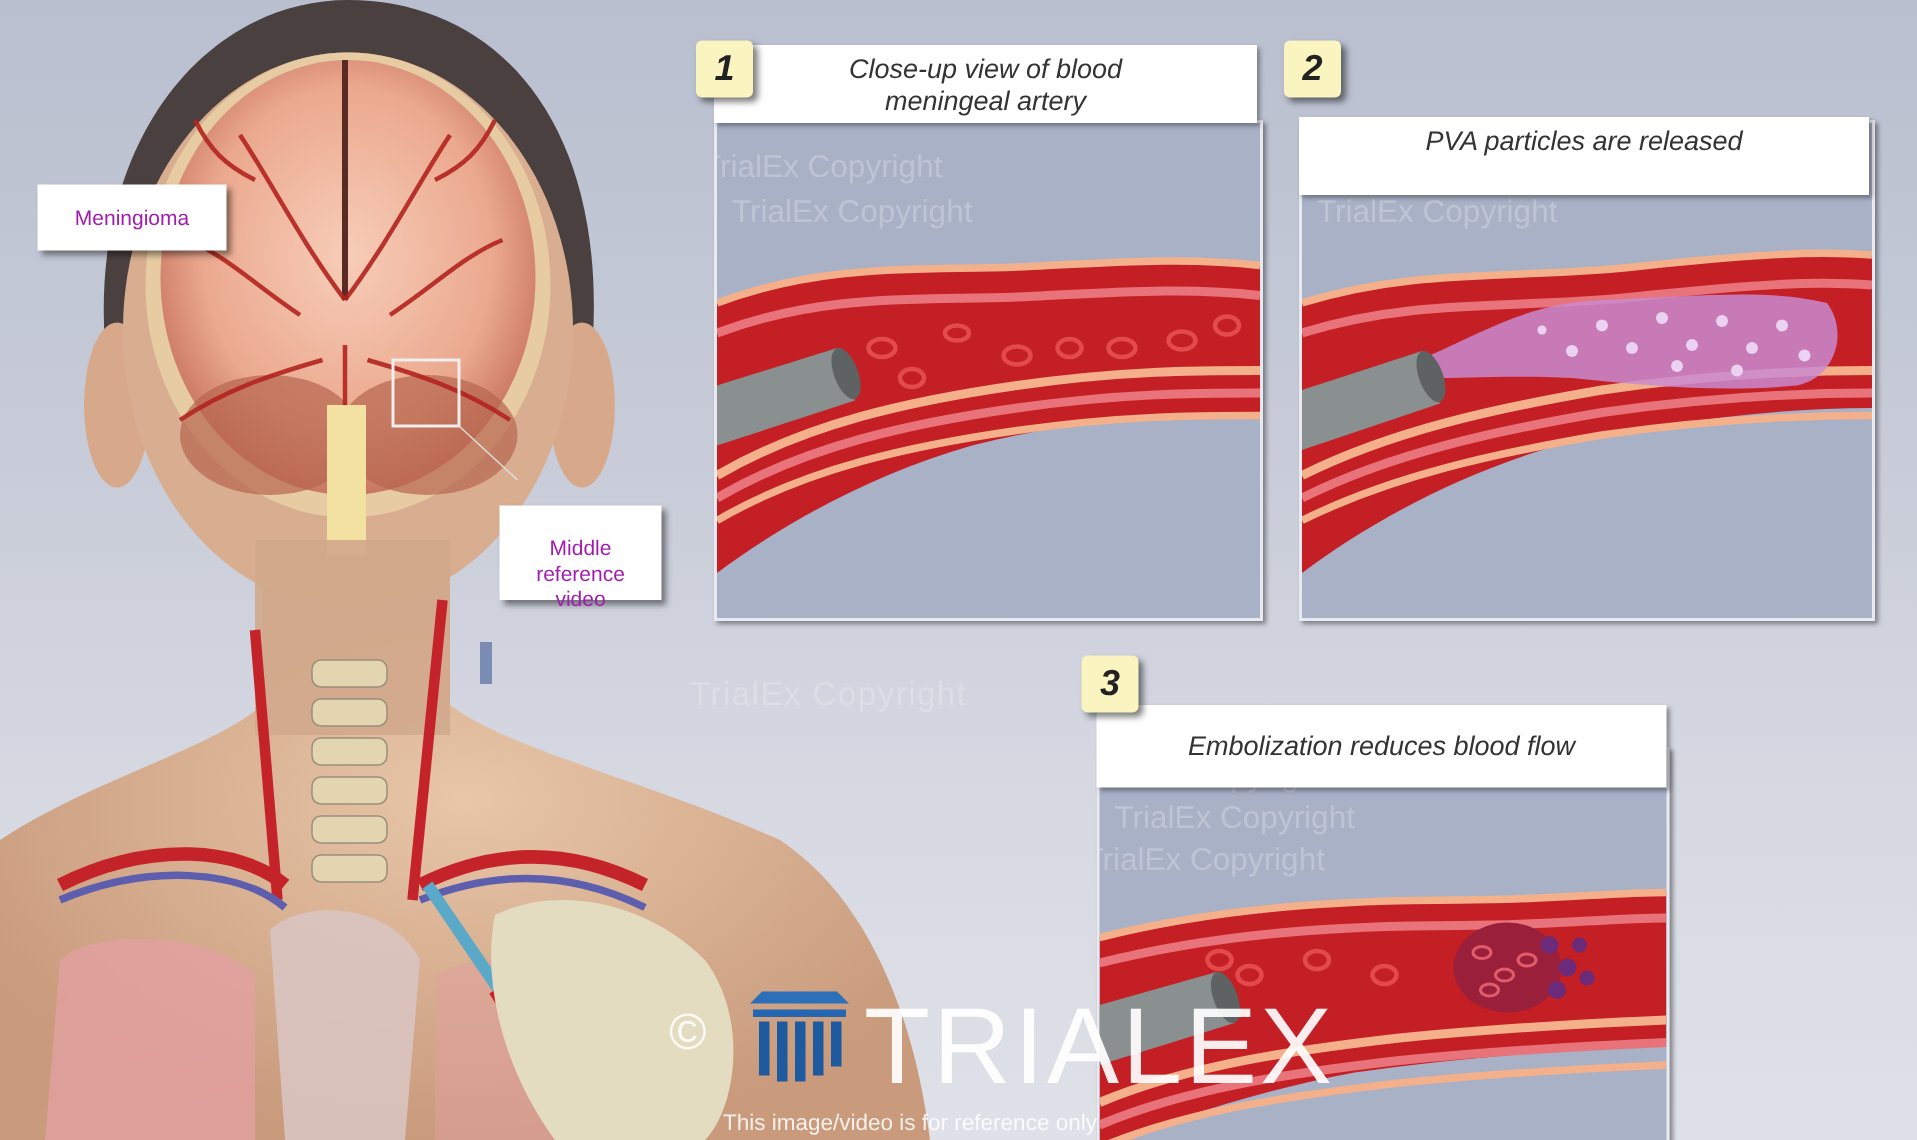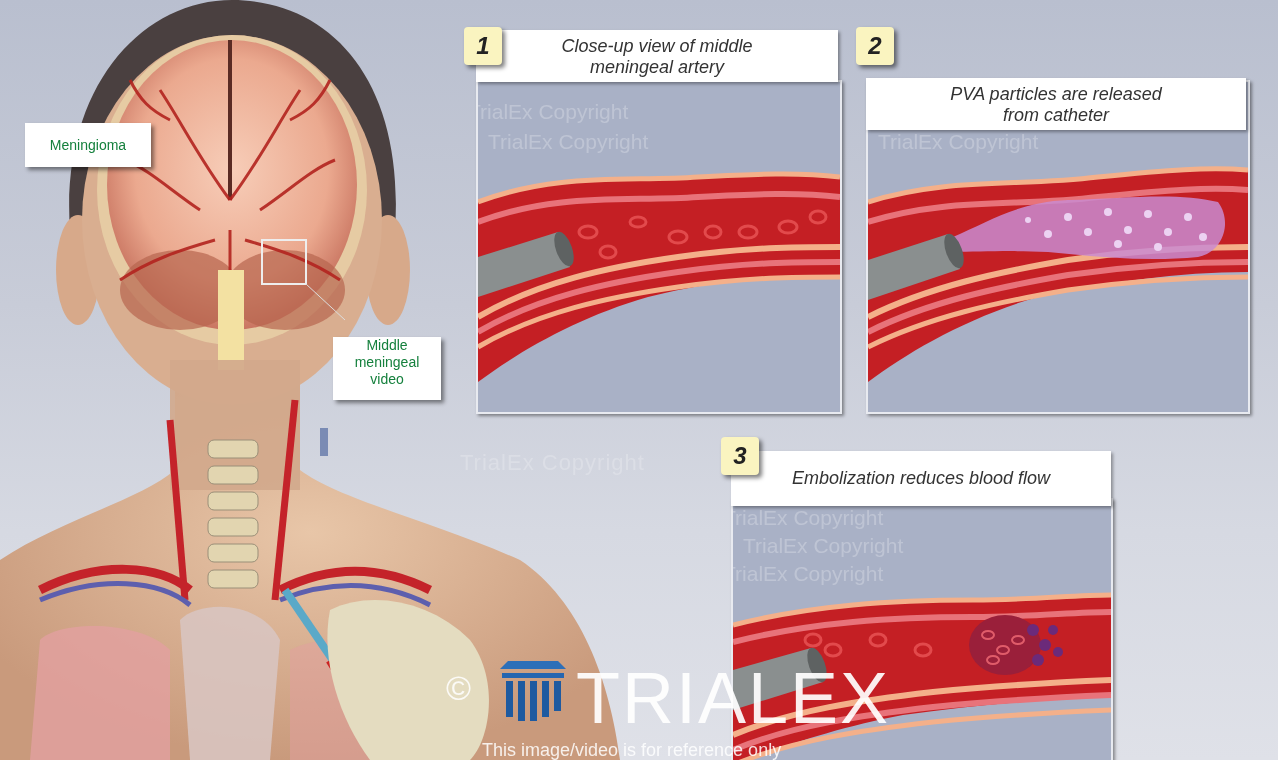--- a/index.html
+++ b/index.html
@@ -11,25 +11,25 @@
   .wm-bg {
     position:absolute; color: rgba(255,255,255,0.22); font-size:22px; white-space:nowrap;
     letter-spacing:1px; pointer-events:none;
   }
   
   #figure { position:absolute; left:0; top:0; width:640px; height:760px; }
   #figure svg { position:absolute; left:0; top:0; }
 
   .callout {
     position:absolute; background:#fff; box-shadow: 3px 3px 4px rgba(0,0,0,0.45);
-    color:#15803d; font-size:14px; text-align:center; line-height:17px;
+    color:#a21caf; font-size:14px; text-align:center; line-height:17px;
     font-family: "Liberation Sans", sans-serif;
   }
   #callout-meningioma { left:25px; top:123px; width:126px; height:44px; line-height:44px; }
-  #callout-mma { left:333px; top:337px; width:108px; height:63px; padding-top:0; box-sizing:border-box; }
+  #callout-mma { left:333px; top:337px; width:108px; height:63px; padding-top:20px; box-sizing:border-box; }
 
   
   .panel { position:absolute; }
   .panel .frame {
     position:absolute; background:#a9b1c6;
     border:2px solid #e8eaf0; box-shadow: 2px 2px 3px rgba(0,0,0,0.4);
     overflow:hidden;
   }
   .panel .caption {
     position:absolute; background:#fff; font-style:italic; color:#333; font-size:18px;
@@ -49,29 +49,29 @@
 
   #panel-1 .frame { left:476px; top:80px; width:362px; height:330px; }
   #panel-1 .caption { left:476px; top:30px; width:362px; height:52px; padding-top:6px; box-sizing:border-box; }
   #panel-1 .num { left:464px; top:27px; }
 
   #panel-2 .frame { left:866px; top:80px; width:380px; height:330px; }
   #panel-2 .caption { left:866px; top:30px; width:380px; height:52px; padding-top:6px; box-sizing:border-box;margin-top:48px; }
   #panel-2 .num { left:856px; top:27px; }
 
   #panel-3 .frame { left:731px; top:498px; width:378px; height:270px; }
-  #panel-3 .caption { left:731px; top:451px; width:380px; height:55px; line-height:55px; }
+  #panel-3 .caption { left:731px; top:470px; width:380px; height:55px; line-height:55px; }
   #panel-3 .num { left:721px; top:437px; }
 
   
   #logo { position:absolute; left:446px; top:655px; width:400px; height:70px; }
   #logo .copy { position:absolute; left:0; top:14px; font-size:34px; color:rgba(255,255,255,0.85); }
   #logo .brand { position:absolute; left:130px; top:2px; font-size:72px; color:rgba(255,255,255,0.92); letter-spacing:2px; font-family:"Liberation Sans", sans-serif; }
   #logo svg { position:absolute; left:52px; top:4px; }
-  #disclaimer { position:absolute; left:482px; top:740px; font-size:18px; color:rgba(255,255,255,0.85); white-space:nowrap;text-align:right; }
+  #disclaimer { position:absolute; left:482px; top:740px; font-size:15px; color:rgba(255,255,255,0.85); white-space:nowrap;text-align:right; }
 </style>
 </head>
 <body>
 
 <div class="wm-bg" style="left:460px;top:450px;">TrialEx Copyright</div>
 
 <div id="figure">
   <svg width="640" height="760" viewBox="0 0 640 760">
     <defs>
       <radialGradient id="skin" cx="50%" cy="40%" r="60%">
@@ -148,21 +148,21 @@
     <line x1="330" y1="660" x2="380" y2="740" stroke="#c22" stroke-width="9"></line>
 
     <path d="M330 610 C370 590 430 600 470 640 C500 680 490 740 470 760 L370 760 C340 720 320 660 330 610 Z" fill="#e4dcc0"></path>
 
     <rect x="320" y="428" width="8" height="28" fill="#7a8bb4"></rect>
   </svg>
 
   <div id="callout-meningioma" class="callout">Meningioma</div>
   <div id="callout-mma" class="callout">
     <div>Middle</div>
-    <div>meningeal</div>
+    <div>reference</div>
     <div>video</div>
   </div>
 </div>
 
 <div id="panel-1" class="panel">
   <div class="frame">
     <div class="wm" style="top:18px;">TrialEx Copyright</div>
     <div class="wm" style="top:48px;left:10px;">TrialEx Copyright</div>
     <svg width="362" height="330" viewBox="0 0 362 330">
       <path d="M0 120 C80 90 150 100 220 95 C280 92 320 90 362 95 L362 195 C300 190 230 200 170 215 C100 235 40 270 0 300 Z" fill="#c41f24"></path>
@@ -179,21 +179,21 @@
         <ellipse cx="160" cy="140" rx="8" ry="5"></ellipse>
         <ellipse cx="200" cy="155" rx="9" ry="6"></ellipse>
         <ellipse cx="235" cy="150" rx="8" ry="6"></ellipse>
         <ellipse cx="270" cy="150" rx="9" ry="6"></ellipse>
         <ellipse cx="310" cy="145" rx="9" ry="6"></ellipse>
         <ellipse cx="340" cy="135" rx="8" ry="6"></ellipse>
       </g>
     </svg>
   </div>
   <div class="caption">
-    <div>Close-up view of middle</div>
+    <div>Close-up view of blood</div>
     <div>meningeal artery</div>
   </div>
   <div class="num">1</div>
 </div>
 
 <div id="panel-2" class="panel">
   <div class="frame">
     <div class="wm" style="top:18px;">TrialEx Copyright</div>
     <div class="wm" style="top:48px;left:10px;">TrialEx Copyright</div>
     <svg width="380" height="330" viewBox="0 0 380 330">
@@ -217,21 +217,20 @@
         <circle cx="250" cy="162" r="4"></circle>
           <circle cx="290" cy="165" r="4"></circle>
           <circle cx="160" cy="138" r="3"></circle>
       </g>
       <path d="M0 178 L80 152 L92 187 L0 218 Z" fill="#8a8f8f"></path>
       <ellipse cx="86" cy="169" rx="8" ry="18" fill="#5e6262" transform="rotate(-20 86 169)"></ellipse>
     </svg>
   </div>
   <div class="caption">
     <div>PVA particles are released</div>
-    <div>from catheter</div>
   </div>
   <div class="num">2</div>
 </div>
 
 <div id="panel-3" class="panel">
   <div class="frame">
     <div class="wm" style="top:6px;">TrialEx Copyright</div>
     <div class="wm" style="top:34px;left:10px;">TrialEx Copyright</div>
     <div class="wm" style="top:62px;">TrialEx Copyright</div>
     <svg width="378" height="270" viewBox="0 0 378 270">

